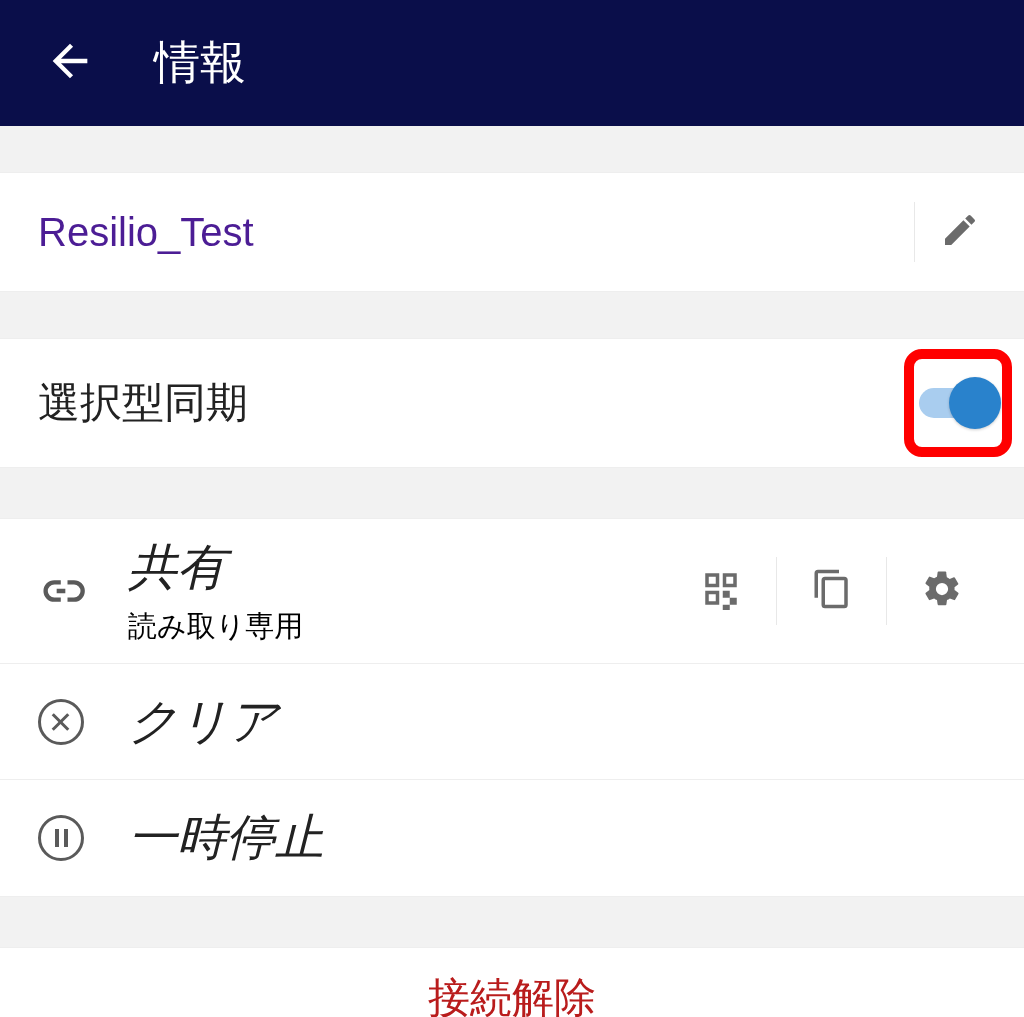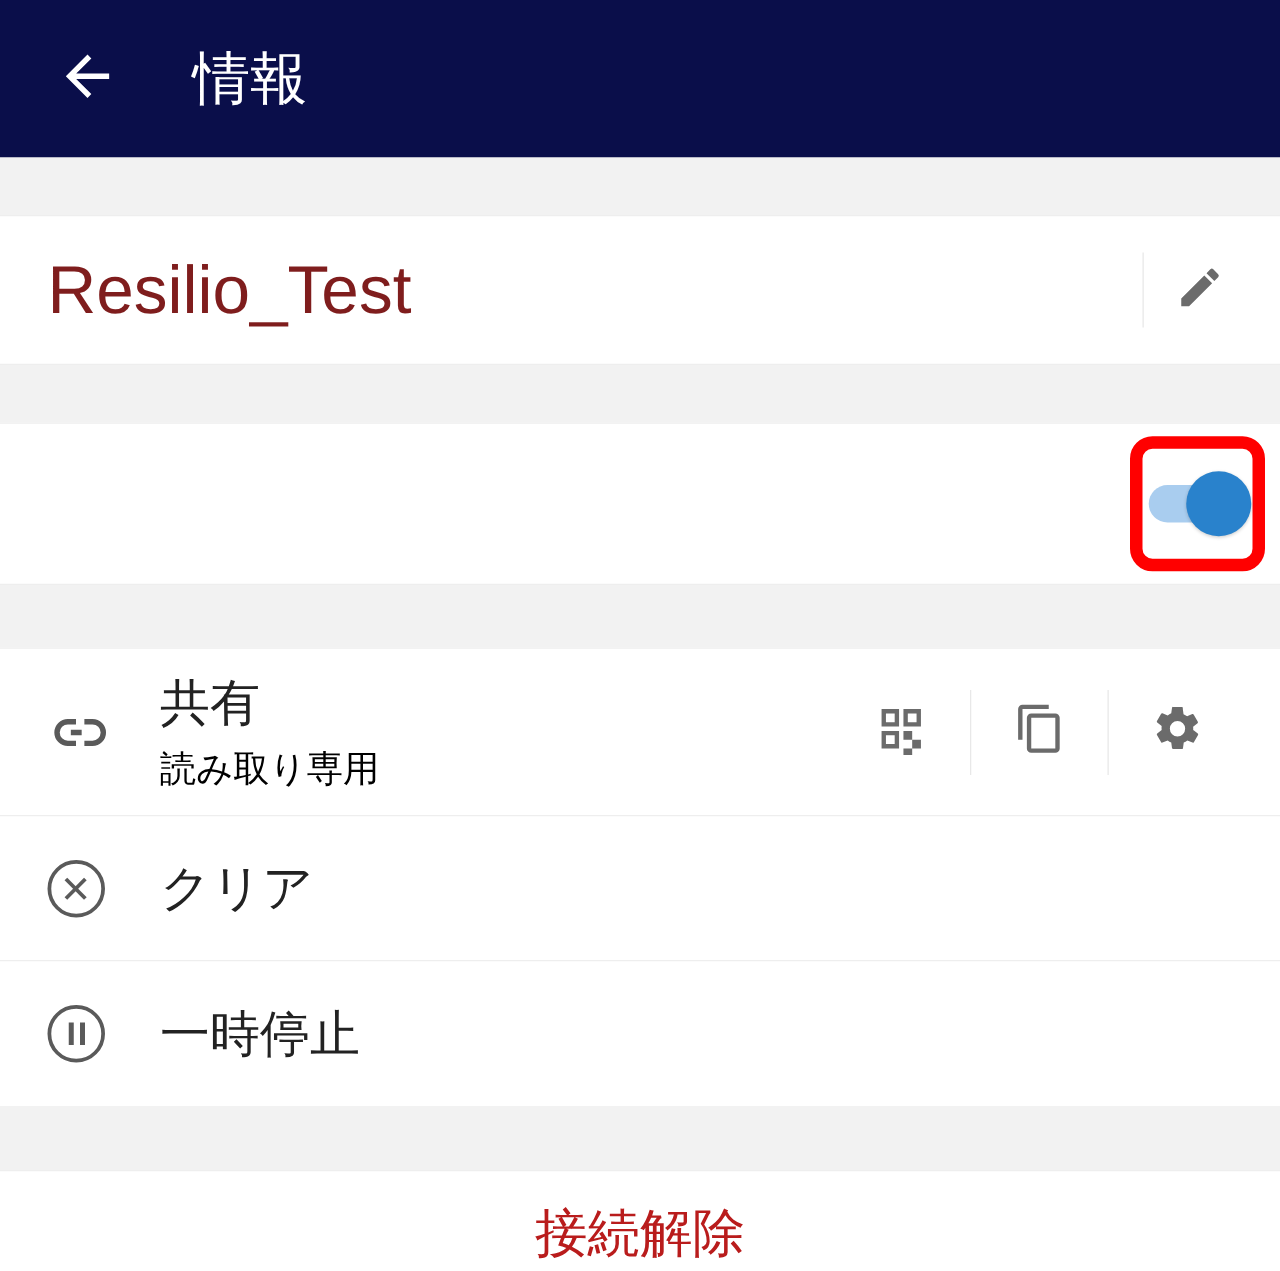--- a/index.html
+++ b/index.html
@@ -28,22 +28,22 @@
       border-bottom: 1px solid #eee;
     }
     .folder-row {
       height: 120px;
       display: flex;
       align-items: center;
       padding: 0 40px 0 38px;
     }
     .folder-name {
       flex: 1;
-      font-size: 54px;
-      color: #7f1d1d;
+      font-size: 40px;
+      color: #4c1d95;
     }
     .edit-button {
       width: 70px;
       display: flex;
       align-items: center;
       justify-content: center;
       border-left: 1px solid #e8e8e8;
       height: 60px;
       padding-left: 20px;
     }
@@ -108,21 +108,21 @@
     .action-icon {
       width: 58px;
       display: flex;
       align-items: center;
       justify-content: center;
       margin-right: 38px;
     }
     .action-icon svg { width: 46px; height: 46px; fill: none; stroke: #5a5a5a; }
     .action-icon.link svg { fill: #5a5a5a; stroke: none; width: 52px; height: 52px; }
     .action-text { flex: 1; display: flex; flex-direction: column; gap: 2px; }
-    .action-title { font-size: 40px; color: #222; }
+    .action-title { font-size: 49px; color: #222; font-style: italic; }
     .action-sub { font-size: 29px; color: #000000; margin-top: 4px; }
 
     .share-actions {
       display: flex;
       align-items: center;
       gap: 0;
     }
     .share-btn {
       width: 110px;
       height: 68px;
@@ -178,20 +178,21 @@
       <svg viewBox="0 0 24 24">
           <path d="M3 17.25V21h3.75L17.81 9.94l-3.75-3.75L3 17.25zM20.71 7.04a1 1 0 0 0 0-1.41l-2.34-2.34a1 1 0 0 0-1.41 0l-1.83 1.83 3.75 3.75 1.83-1.83z"></path>
         </svg>
     </span>
   </div>
 </div>
 
 <div class="spacer-thin"></div>
 
 <div class="card selective-row">
+  <div class="selective-label">選択型同期</div>
   <div class="highlight-box">
     <div class="toggle">
       <div class="toggle-track"></div>
       <div class="toggle-thumb"></div>
     </div>
   </div>
 </div>
 
 <div class="spacer-thick"></div>
 

